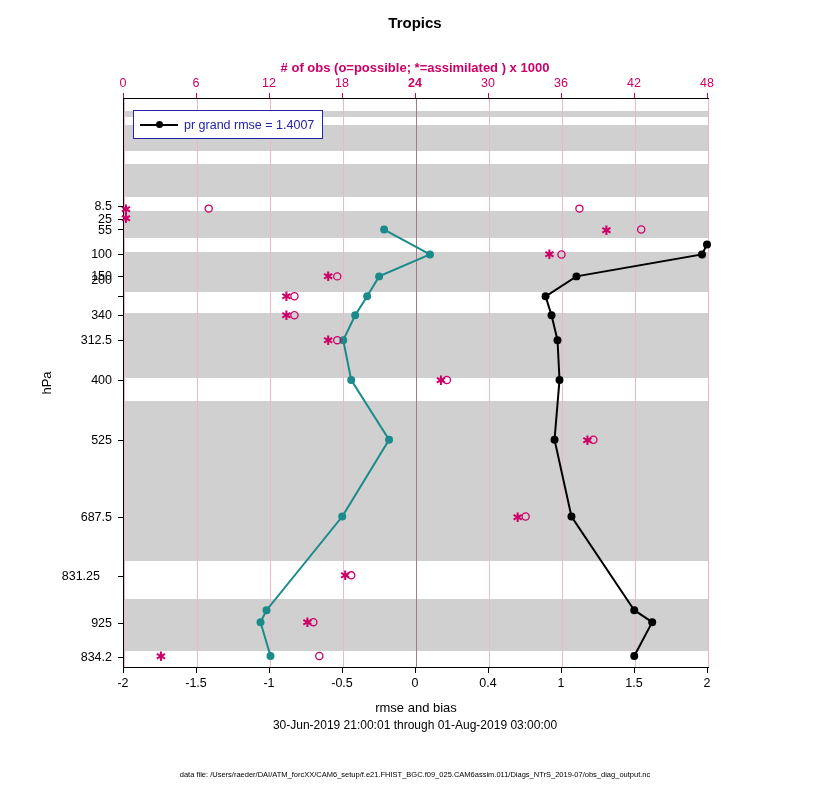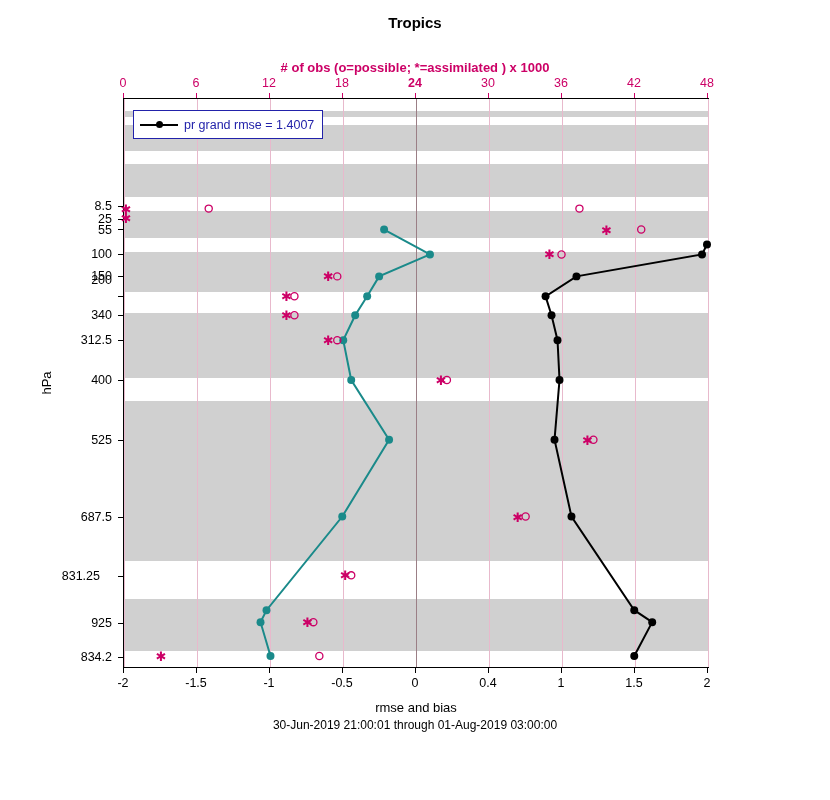--- a/index.html
+++ b/index.html
@@ -254,20 +254,21 @@
   <div class="ytick" style="left:70px;width:42px;top:380px;">400</div>
   <div class="ytick" style="left:70px;width:42px;top:440px;">525</div>
   <div class="ytick" style="left:58px;width:54px;top:517px;">687.5</div>
   <div class="ytick" style="left:36px;width:64px;top:576px;">831.25</div>
   <div class="ytick" style="left:70px;width:42px;top:623px;">925</div>
   <div class="ytick" style="left:58px;width:54px;top:657px;">834.2</div>
 
   <div class="ylabel">hPa</div>
   <div class="xlabel">rmse and bias</div>
   <div class="datespan">30-Jun-2019 21:00:01 through 01-Aug-2019 03:00:00</div>
+  <div class="footer">data file: /Users/raeder/DAI/ATM_forcXX/CAM6_setup/f.e21.FHIST_BGC.f09_025.CAM6assim.011/Diags_NTrS_2019-07/obs_diag_output.nc</div>
 
   <div id="legend">
     <div class="legrow">
       <span class="legsample">
         <span class="legline" style="background:#000000;"></span>
         <span class="legdot" style="background:#000000;"></span>
       </span>
       <span class="legtext">pr grand rmse = 1.4007</span>
     </div>
   </div>

